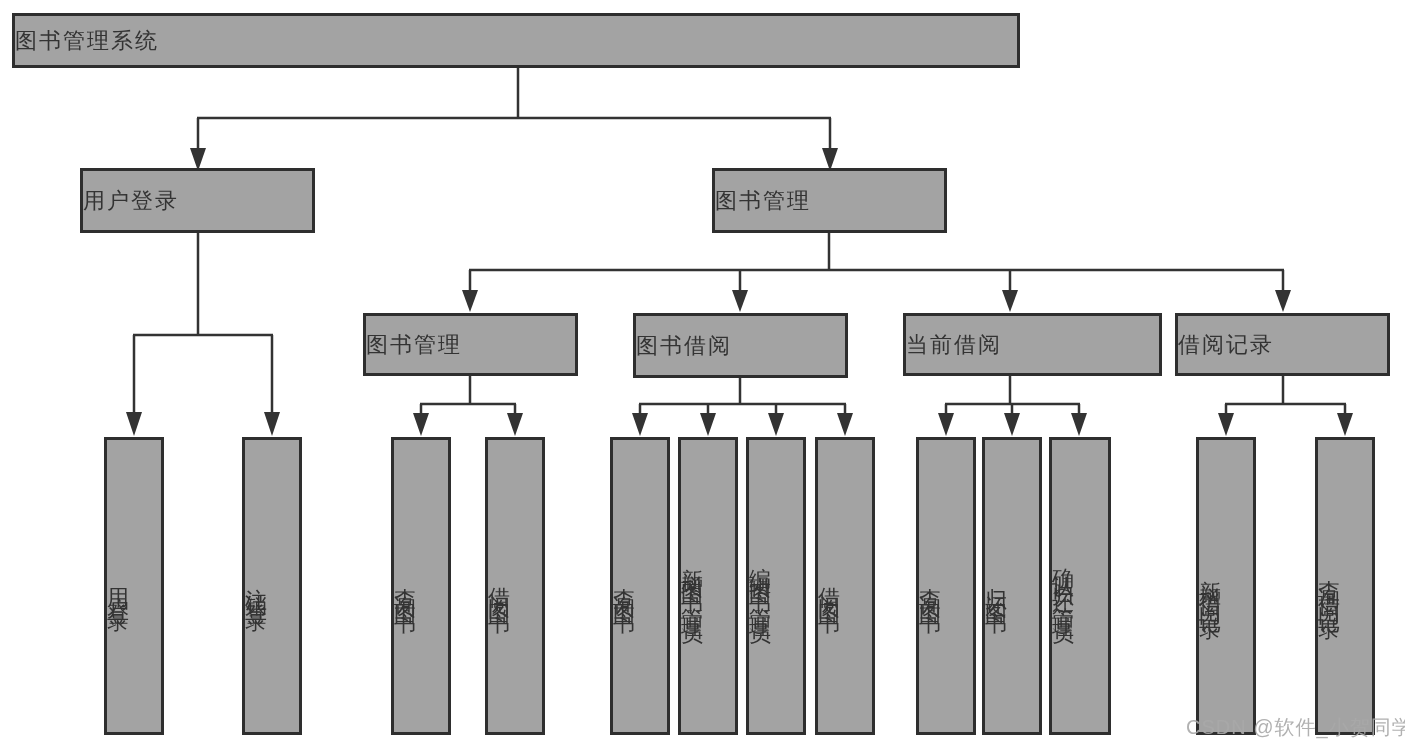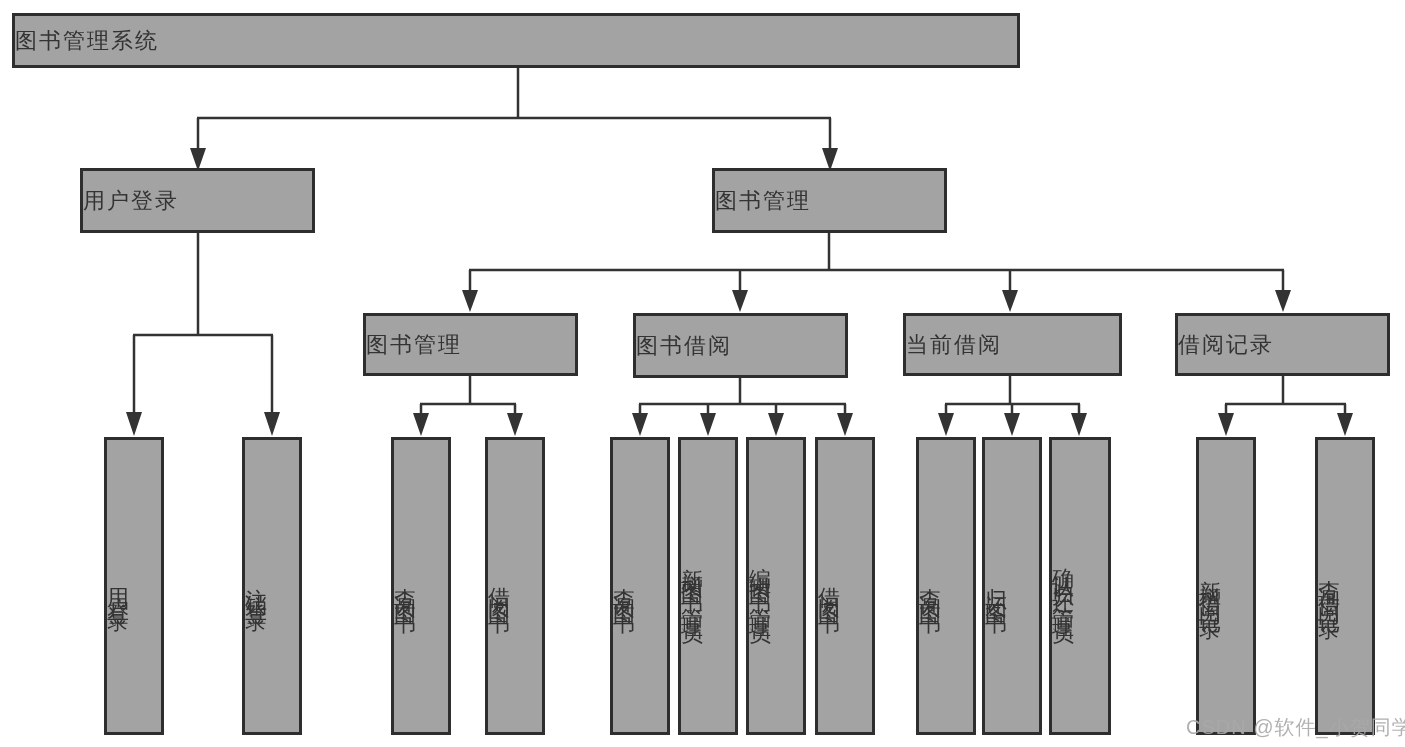--- a/index.html
+++ b/index.html
@@ -140,21 +140,21 @@
   <div class="box" style="left:712px; top:168px; width:235px; height:65px;">
     <span class="h-label">图书管理</span>
   </div>
 
   <div class="box" style="left:363px; top:313px; width:215px; height:63px;">
     <span class="h-label">图书管理</span>
   </div>
   <div class="box" style="left:633px; top:313px; width:215px; height:65px;">
     <span class="h-label">图书借阅</span>
   </div>
-  <div class="box" style="left:903px; top:313px; width:219px; height:63px;">
+  <div class="box" style="left:903px; top:313px; width:259px; height:63px;">
     <span class="h-label">当前借阅</span>
   </div>
   <div class="box" style="left:1175px; top:313px; width:215px; height:63px;">
     <span class="h-label">借阅记录</span>
   </div>
 
   <div class="box leaf" style="left:104px; top:437px; width:60px; height:298px;">
     <span class="v-label">用户登录</span>
   </div>
   <div class="box leaf" style="left:242px; top:437px; width:60px; height:298px;">

